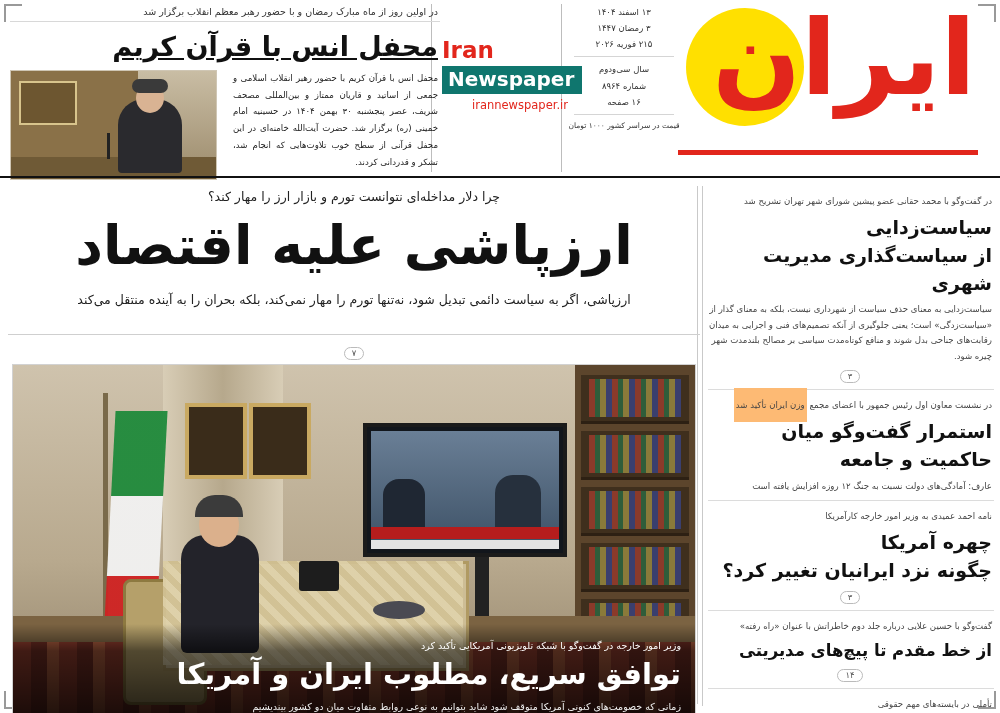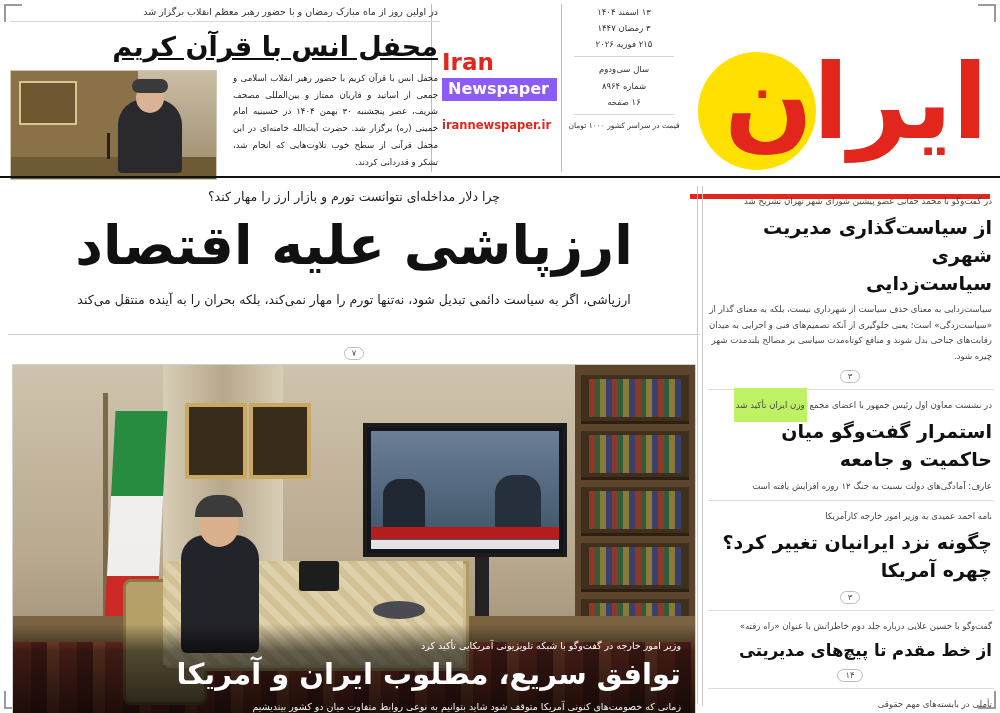--- a/index.html
+++ b/index.html
@@ -8,21 +8,21 @@
     background:#ffffff;
     font-family:"DejaVu Sans","Liberation Sans",sans-serif;
     direction:rtl;
     overflow:hidden;
     position:relative;
   }
   .page{position:relative;width:1000px;height:713px;}
 
   
   .masthead{position:absolute;left:0;top:0;width:1000px;height:178px;}
-  .logo-block{position:absolute;right:4px;top:0;width:320px;height:142px;margin-top:44px;}
+  .logo-block{position:absolute;right:16px;top:0;width:320px;height:142px;}
   .logo-text{
     position:absolute;right:8px;top:6px;
     font-size:104px;line-height:1;
     color:#e2261c;font-weight:bold;
     font-family:"DejaVu Sans","Liberation Sans",sans-serif;
     letter-spacing:-2px;
   }
   .yellow-dot{
     position:absolute;left:22px;top:8px;width:118px;height:118px;
     background:#ffe000;border-radius:50%;
@@ -39,28 +39,28 @@
   .info-col div{white-space:nowrap;}
   .info-col .sep{height:1px;background:#d5d5d5;margin:4px 6px;}
 
   .brand-col{
     position:absolute;right:432px;top:4px;width:126px;height:168px;
     border-left:1px solid #bdbdbd;
     direction:ltr;text-align:left;padding-left:10px;
   }
   .brand-red{
     color:#e2261c;font-weight:bold;font-size:23px;line-height:1.05;
-    margin-top:46px;
+    margin-top:34px;
   }
   .brand-box{
-    margin-top:4px;background:#8b5cf6;color:#fff;font-weight:bold;
-    font-size:16px;padding:1px 8px 3px 6px;display:inline-block;
+    margin-top:4px;background:#0f766e;color:#fff;font-weight:bold;
+    font-size:20px;padding:1px 8px 3px 6px;display:inline-block;
   }
   .issn{font-size:9.5px;color:#222;margin-top:10px;line-height:1.5;}
-  .site{font-size:11.5px;color:#e2261c;font-weight:bold;margin-top:17px;}
+  .site{font-size:11.5px;color:#e2261c;font-weight:normal;margin-top:4px;text-align:right;}
 
   
   .top-story{
     position:absolute;left:10px;top:4px;width:430px;height:166px;
   }
   .top-kicker{
     font-size:9.5px;color:#333;text-align:right;
     padding:2px 2px 4px 0;border-bottom:1px solid #d8d8d8;
   }
   .top-headline{
@@ -103,21 +103,21 @@
   .side-item:last-child{border-bottom:none;}
   .side-kicker{font-size:8.6px;color:#444;line-height:1.8;margin-bottom:5px;}
   .side-title{font-size:19px;font-weight:bold;color:#111;line-height:1.45;}
   .side-title.sm{font-size:16.5px;}
   .side-sub{font-size:8.6px;color:#444;line-height:1.8;margin-top:5px;}
   .pagemark{
     display:inline-block;font-size:8.5px;color:#555;margin-top:6px;
     border:1px solid #bbb;border-radius:9px;padding:0px 7px 1px 7px;
   }
   .pm-wrap{text-align:center;}
-  .side-highlight{background:#bef264;display:inline;padding:12px 2px;}
+  .side-highlight{background:#fdba74;display:inline;padding:12px 2px;}
 
   
   .main{position:absolute;left:8px;top:186px;width:692px;height:520px;}
   .main-kicker{
     font-size:12.5px;color:#222;text-align:center;padding:3px 0 8px 0;
   }
   .main-head{
     font-size:54px;font-weight:bold;color:#111;text-align:center;
     line-height:1.2;margin:2px 0 10px 0;letter-spacing:-1px;
   }
@@ -239,39 +239,39 @@
       <div class="top-body">محفل انس با قرآن کریم با حضور رهبر انقلاب اسلامی و جمعی از اساتید و قاریان ممتاز و بین‌المللی مصحف شریف، عصر پنجشنبه ۳۰ بهمن ۱۴۰۴ در حسینیه امام خمینی (ره) برگزار شد. حضرت آیت‌الله خامنه‌ای در این محفل قرآنی از سطح خوب تلاوت‌هایی که انجام شد، تشکر و قدردانی کردند.</div>
     </div>
 
     <div class="masthead-rule"></div>
   </div>
 
   <div class="sidebar">
 
     <div class="side-item">
       <div class="side-kicker">در گفت‌وگو با محمد حقانی عضو پیشین شورای شهر تهران تشریح شد</div>
+      <div class="side-title">سیاست‌زدایی</div>
       <div class="side-title">از سیاست‌گذاری مدیریت شهری</div>
-      <div class="side-title">سیاست‌زدایی</div>
       <div class="side-sub">سیاست‌زدایی به معنای حذف سیاست از شهرداری نیست، بلکه به معنای گذار از «سیاست‌زدگی» است؛ یعنی جلوگیری از آنکه تصمیم‌های فنی و اجرایی به میدان رقابت‌های جناحی بدل شوند و منافع کوتاه‌مدت سیاسی بر مصالح بلندمدت شهر چیره شود.</div>
       <div class="pm-wrap"><span class="pagemark">۳</span></div>
     </div>
 
     <div class="side-item">
       <div class="side-kicker">
         <span>در نشست معاون اول رئیس جمهور با اعضای مجمع</span>
         <span class="side-highlight">وزن ایران تأکید شد</span>
       </div>
       <div class="side-title">استمرار گفت‌وگو میان حاکمیت و جامعه</div>
       <div class="side-sub">عارف: آمادگی‌های دولت نسبت به جنگ ۱۲ روزه افزایش یافته است</div>
     </div>
 
     <div class="side-item">
       <div class="side-kicker">نامه احمد عمیدی به وزیر امور خارجه کارآمریکا</div>
+      <div class="side-title">چهره آمریکا</div>
       <div class="side-title">چگونه نزد ایرانیان تغییر کرد؟</div>
-      <div class="side-title">چهره آمریکا</div>
       <div class="pm-wrap"><span class="pagemark">۳</span></div>
     </div>
 
     <div class="side-item">
       <div class="side-kicker">گفت‌وگو با حسین علایی درباره جلد دوم خاطراتش با عنوان «راه رفته»</div>
       <div class="side-title sm">از خط مقدم تا پیچ‌های مدیریتی</div>
       <div class="pm-wrap"><span class="pagemark">۱۴</span></div>
     </div>
 
     <div class="side-item">

